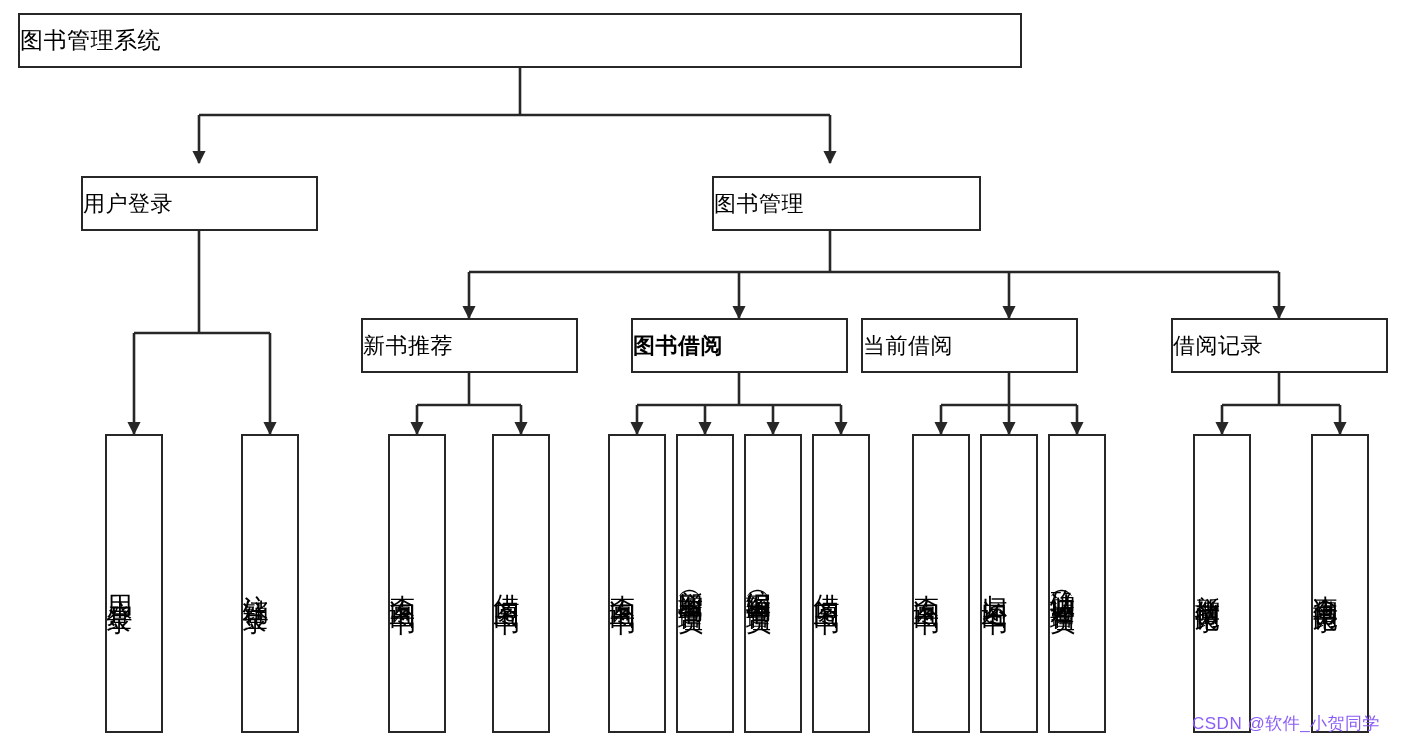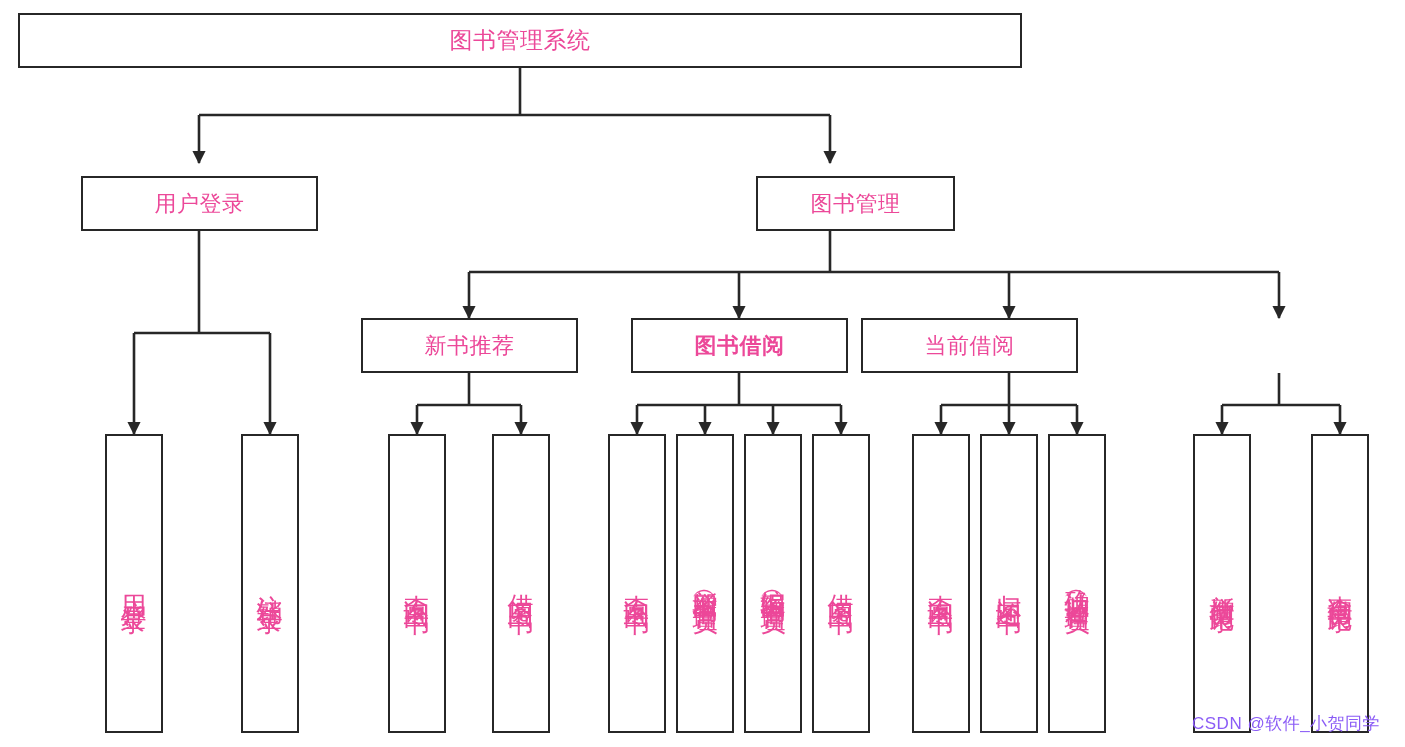--- a/index.html
+++ b/index.html
@@ -25,22 +25,21 @@
     height: 747px;
     pointer-events: none;
   }
   .node {
     position: absolute;
     box-sizing: border-box;
     border: 2px solid #272727;
     background: #ffffff;
     display: flex;
     align-items: center;
-    justify-content: center;
-    color: #ec4899;
+    color: #000000;
   }
   .node .label {
     display: block;
     text-align: center;
     line-height: 1.16;
     white-space: nowrap;
   }
   
   .node.h .label {
     font-size: 22px;
@@ -130,33 +129,36 @@
     </g>
   </svg>
 
   <div class="node h root" style="left:18px; top:13px; width:1004px; height:55px;">
     <span class="label">图书管理系统</span>
   </div>
 
   <div class="node h" style="left:81px; top:176px; width:237px; height:55px;">
     <span class="label">用户登录</span>
   </div>
-  <div class="node h" style="left:712px; top:176px; width:199px; height:55px;margin-left:44px;">
+  <div class="node h" style="left:712px; top:176px; width:269px; height:55px;">
     <span class="label">图书管理</span>
   </div>
 
   <div class="node h" style="left:361px; top:318px; width:217px; height:55px;">
     <span class="label">新书推荐</span>
   </div>
   <div class="node h" style="left:631px; top:318px; width:217px; height:55px;font-weight:bold;">
     <span class="label">图书借阅</span>
   </div>
   <div class="node h" style="left:861px; top:318px; width:217px; height:55px;">
     <span class="label">当前借阅</span>
   </div>
+  <div class="node h" style="left:1171px; top:318px; width:217px; height:55px;">
+    <span class="label">借阅记录</span>
+  </div>
 
   <div class="node v" style="left:105px; top:434px; width:58px; height:299px;">
     <span class="label">用户登录</span>
   </div>
   <div class="node v" style="left:241px; top:434px; width:58px; height:299px;">
     <span class="label">注销登录</span>
   </div>
 
   <div class="node v" style="left:388px; top:434px; width:58px; height:299px;">
     <span class="label">查询图书</span>

